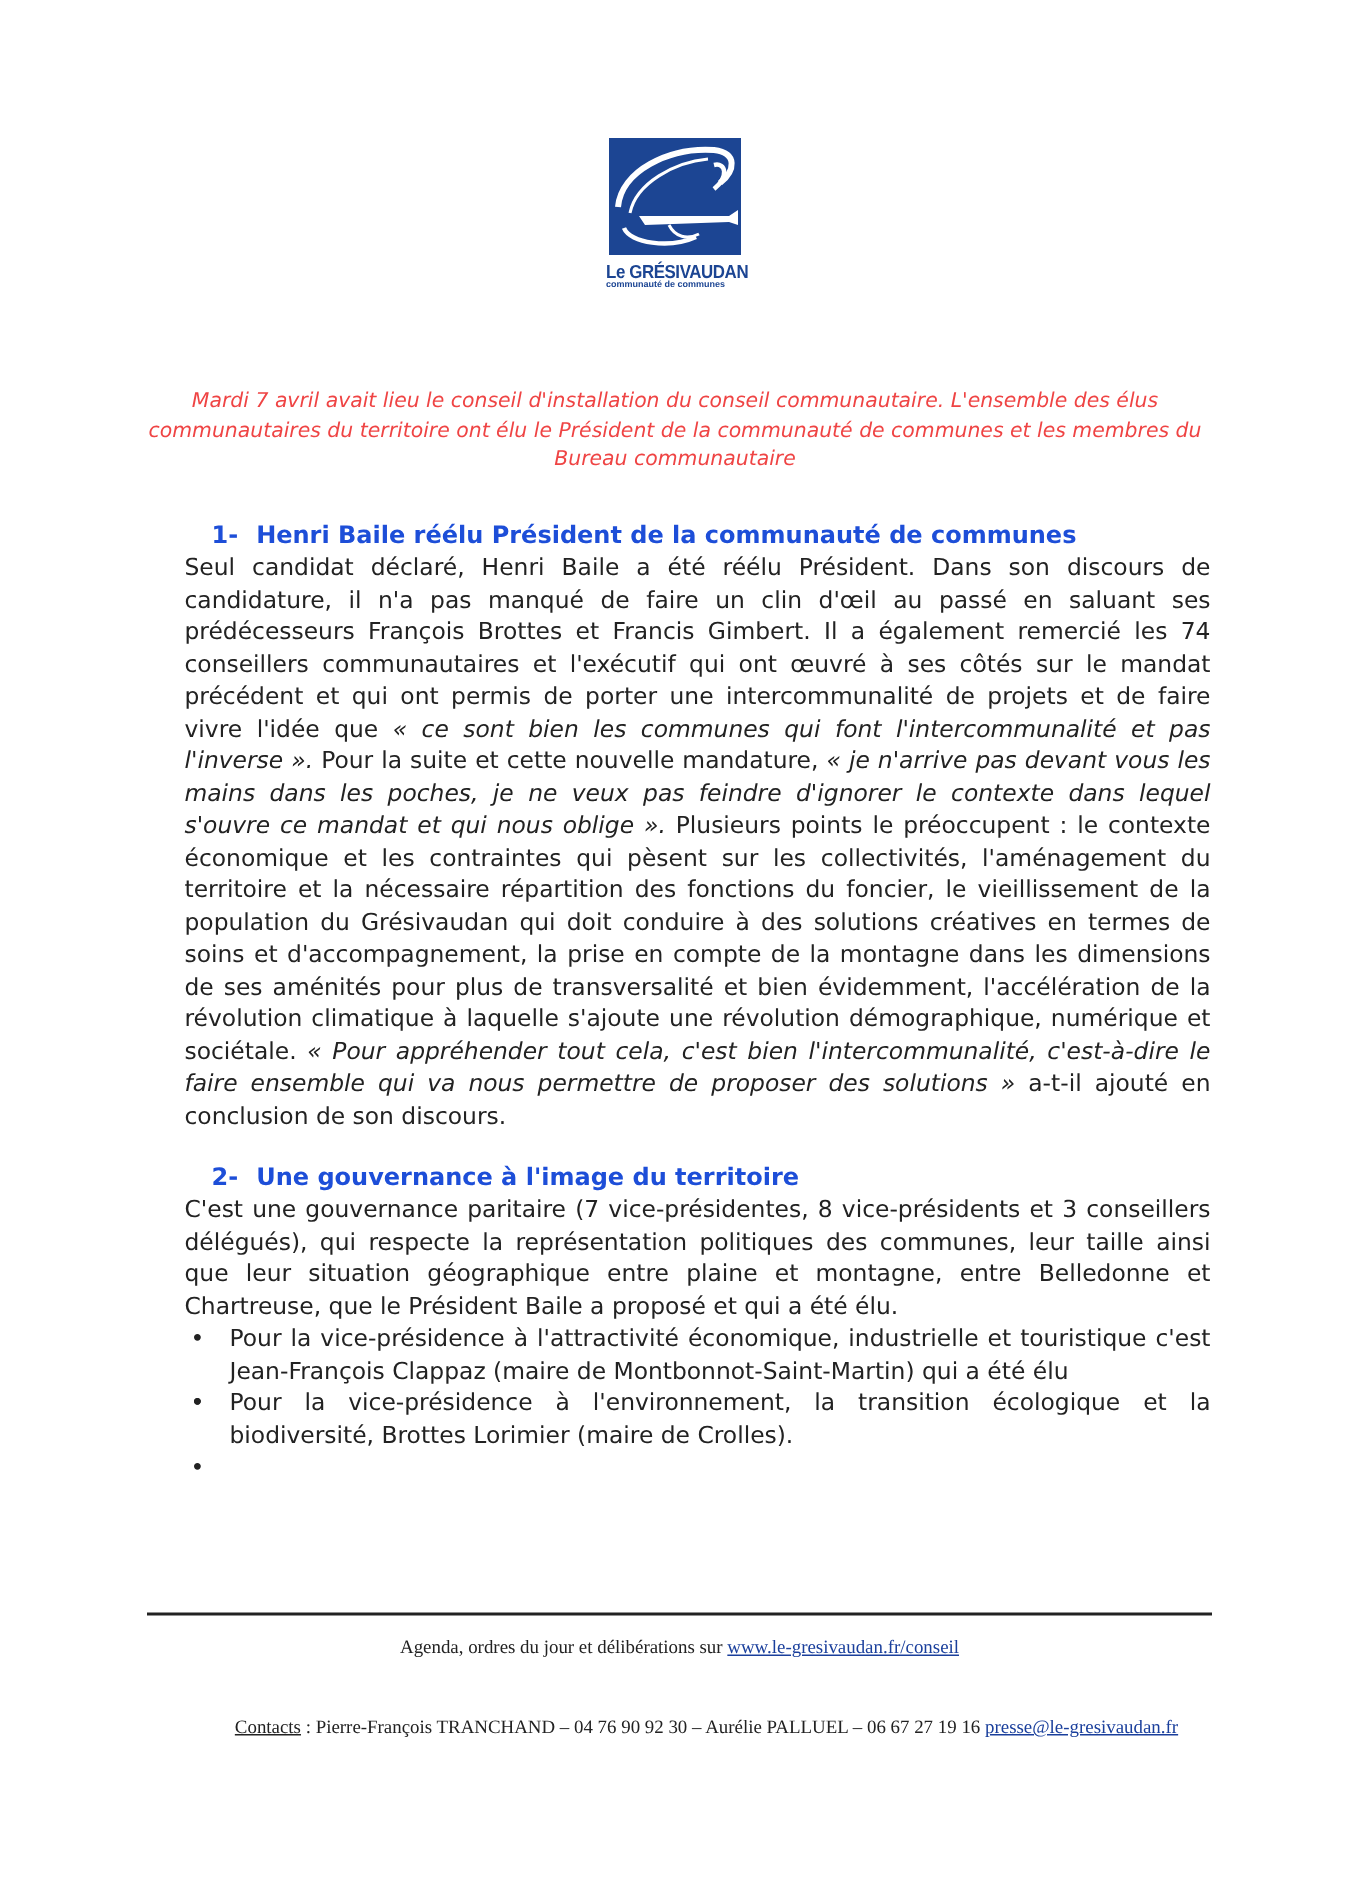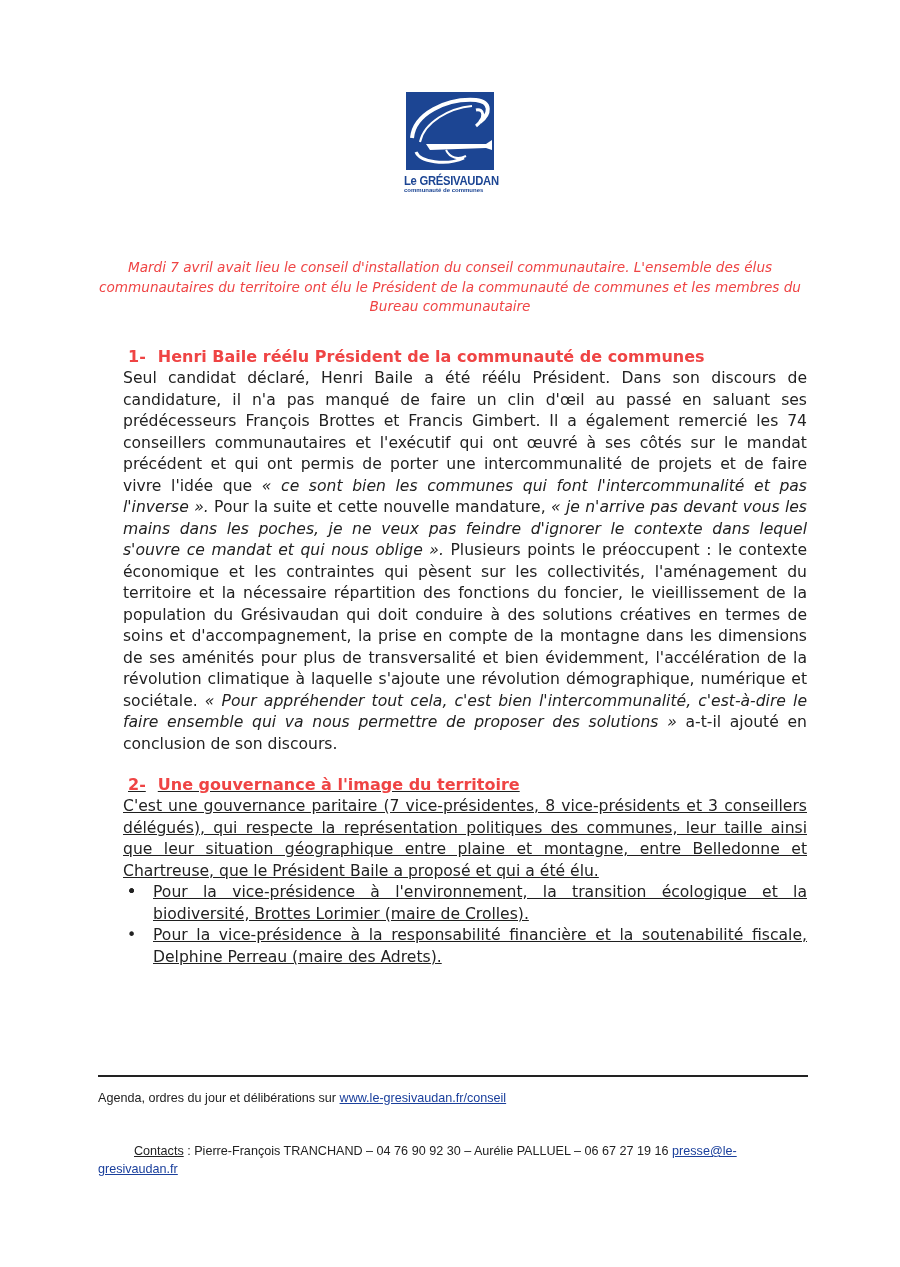--- a/index.html
+++ b/index.html
@@ -8,32 +8,32 @@
   .logo { position: absolute; left: 404px; top: 92px; width: 92px; }
   .logo-box { width: 88px; height: 78px; background: #1c4593; position: relative; margin-left: 2px; }
   .logo-box svg { position: absolute; left: 0; top: 0; }
   .logo-name { font-family: "Liberation Sans", sans-serif; font-weight: bold; font-size: 12.5px;
                color: #1c4593; margin-top: 4px; letter-spacing: -0.3px; white-space: nowrap; transform: scaleX(0.9); transform-origin: left; }
   .logo-sub { font-family: "Liberation Sans", sans-serif; font-weight: bold; font-size: 6px; color: #1c4593;
               margin-top: -1px; white-space: nowrap; }
   .intro { position: absolute; left: 90px; top: 258px; width: 720px; text-align: center;
            font-style: italic; font-size: 13.6px; line-height: 19.5px; color: #ef4444; font-weight: 300; }
   .section { position: absolute; left: 99px; width: 708px; }
-  .heading { font-weight: bold; font-size: 16px; line-height: 22px; margin-left: 29px; color: #ef4444; }
+  .heading { font-weight: bold; font-size: 16px; line-height: 22px; margin-left: 42px; color: #1d4ed8; }
   .heading .num { margin-right: 12px; }
   .para { font-size: 15.6px; line-height: 21.5px; text-align: justify; color: #222; margin-left: 24px; }
   .para i { font-style: italic; }
   .s1 { top: 346px; }
-  .s2 { top: 774px; text-decoration: underline; }
+  .s2 { top: 774px; }
   ul.vp { list-style: none; margin: 0; padding: 0; }
   ul.vp li { position: relative; padding-left: 54px; font-size: 15.6px; line-height: 21.5px; text-align: justify; color: #222; }
   ul.vp li .bullet { position: absolute; left: 28px; top: 0; }
   .rule { position: absolute; left: 98px; top: 1075px; width: 710px; height: 2px; background: #222; }
-  .footer { position: absolute; left: 98px; width: 710px; 
-            font-family: Liberation Sans, sans-serif; font-size: 12.6px; line-height: 18px; color: #222; }
+  .footer { position: absolute; left: 98px; width: 710px; text-align: center;
+            font-family: Liberation Serif, serif; font-size: 12.6px; line-height: 18px; color: #222; }
   .f1 { top: 1089px; }
   .f2 { top: 1142px; }
   .footer a { color: #1a3f9c; text-decoration: underline; }
   .footer b { font-weight: bold; }
   .u { text-decoration: underline; margin-left: 36px; }
 </style>
 </head>
 <body>
 
 <div class="logo">
@@ -59,24 +59,24 @@
   </div>
   <div class="para"><span>Seul candidat déclaré, Henri Baile a été réélu Président. Dans son discours de candidature, il n'a pas manqué de faire un clin d'œil au passé en saluant ses prédécesseurs François Brottes et Francis Gimbert. Il a également remercié les 74 conseillers communautaires et l'exécutif qui ont œuvré à ses côtés sur le mandat précédent et qui ont permis de porter une intercommunalité de projets et de faire vivre l'idée que </span><i>« ce sont bien les communes qui font l'intercommunalité et pas l'inverse ».</i><span> Pour la suite et cette nouvelle mandature, </span><i>« je n'arrive pas devant vous les mains dans les poches, je ne veux pas feindre d'ignorer le contexte dans lequel s'ouvre ce mandat et qui nous oblige ».</i><span> Plusieurs points le préoccupent : le contexte économique et les contraintes qui pèsent sur les collectivités, l'aménagement du territoire et la nécessaire répartition des fonctions du foncier, le vieillissement de la population du Grésivaudan qui doit conduire à des solutions créatives en termes de soins et d'accompagnement, la prise en compte de la montagne dans les dimensions de ses aménités pour plus de transversalité et bien évidemment, l'accélération de la révolution climatique à laquelle s'ajoute une révolution démographique, numérique et sociétale. </span><i>« Pour appréhender tout cela, c'est bien l'intercommunalité, c'est-à-dire le faire ensemble qui va nous permettre de proposer des solutions »</i><span> a-t-il ajouté en conclusion de son discours.</span></div>
 </div>
 
 <div class="section s2">
   <div class="heading">
     <span class="num">2-</span><span>Une gouvernance à l'image du territoire</span>
   </div>
   <div class="para">C'est une gouvernance paritaire (7 vice-présidentes, 8 vice-présidents et 3 conseillers délégués), qui respecte la représentation politiques des communes, leur taille ainsi que leur situation géographique entre plaine et montagne, entre Belledonne et Chartreuse, que le Président Baile a proposé et qui a été élu.</div>
   <ul class="vp">
-    <li><span class="bullet">•</span></li>
+    <li><span class="bullet">•</span><span>Pour la vice-présidence à l'attractivité économique, industrielle et touristique c'est Jean-François Clappaz (maire de Montbonnot-Saint-Martin) qui a été élu</span></li>
     <li><span class="bullet">•</span></li>
     <li><span class="bullet">•</span><span>Pour la vice-présidence à l'environnement, la transition écologique et la biodiversité, Brottes Lorimier (maire de Crolles).</span></li>
-    <li><span class="bullet">•</span><span>Pour la vice-présidence à la responsabilité financière et la soutenabilité fiscale, Delphine Perreau (maire des Adrets).</span></li>
+    <li><span class="bullet">•</span></li>
   </ul>
 </div>
 
 <div class="rule"></div>
 
 <div class="footer f1">
   <div><span>Agenda, ordres du jour et délibérations sur </span><a>www.le-gresivaudan.fr/conseil</a></div>
 </div>
 
 <div class="footer f2">

